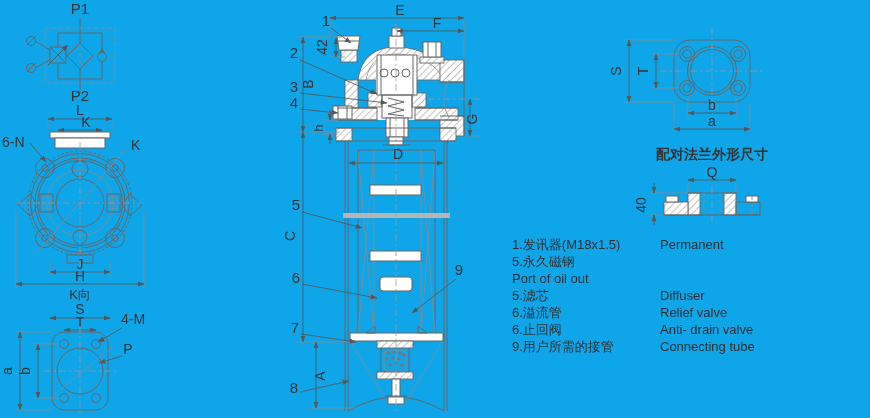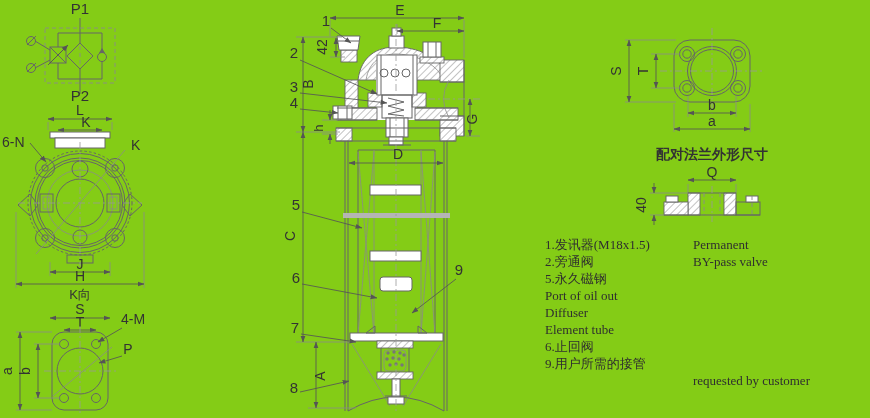--- a/index.html
+++ b/index.html
@@ -1,36 +1,36 @@
 <!DOCTYPE html>
 <html><head>
 <meta charset="utf-8">
 <style>
   html,body{margin:0;padding:0;background:#fff;}
-  .canvas{position:relative;width:870px;height:418px;background:#84cc16;overflow:hidden;
+  .canvas{position:relative;width:870px;height:418px;background:#0ea5e9;overflow:hidden;
           font-family:"Liberation Sans",sans-serif;}
   .canvas svg{position:absolute;left:0;top:0;}
   
   .s{stroke:#666;stroke-width:1;fill:none;}
   .sl{stroke:#8a8a8a;stroke-width:.8;fill:none;}
   .c{stroke:#9a9a9a;stroke-width:.8;fill:none;stroke-dasharray:7 3 2 3;}
   .dsh{stroke:#8a8a8a;stroke-width:.9;fill:none;stroke-dasharray:4 3;}
   .d{stroke:#555;stroke-width:.85;fill:none;}
   .h{fill:url(#hh);stroke:#666;stroke-width:.9;}
   .w{fill:#fff;stroke:#666;stroke-width:1;}
   .wn{fill:#fff;stroke:none;}
   .weld{fill:#b5b5b5;stroke:none;}
   text{fill:#333;font-family:"Liberation Sans",sans-serif;}
   .tx{font-size:14px;}
   .tx13{font-size:13px;}
   .tx15{font-size:15px;}
   .cap{font-size:14px;font-weight:bold;}
   
-  .parts{position:absolute;left:545px;top:236px;font-size:13px;line-height:17px;
-         color:#2f2f2f;white-space:nowrap;font-family:Liberation Serif, serif;}
+  .parts{position:absolute;left:512px;top:236px;font-size:13px;line-height:17px;
+         color:#2f2f2f;white-space:nowrap;}
   .parts .row{display:flex;}
   .parts .zh{width:148px;}
 </style>
 </head>
 <body>
 
 <div class="canvas">
 <svg width="870" height="418" viewBox="0 0 870 418">
   <defs>
     <pattern id="hh" width="5" height="5" patternUnits="userSpaceOnUse" patternTransform="rotate(45)">
@@ -394,39 +394,35 @@
     <text class="tx" x="646" y="205" text-anchor="middle" transform="rotate(-90 646 205)">40</text>
   </g>
 </svg>
 
   <div class="parts">
     <div class="row">
         <span class="zh">1.发讯器(M18x1.5)</span>
         <span class="en">Permanent</span>
       </div>
     <div class="row">
-        <span class="zh">2.旁通阀</span>
-        <span class="en">BY-pass valve</span>
-      </div>
-    <div class="row">
         <span class="zh">5.永久磁钢</span>
       </div>
     <div class="row">
         <span class="en">Port of oil out</span>
       </div>
     <div class="row">
+        <span class="zh">5.滤芯</span>
         <span class="en">Diffuser</span>
       </div>
     <div class="row">
-        <span class="en">Element tube</span>
+        <span class="zh">6.溢流管</span>
+        <span class="en">Relief valve</span>
       </div>
     <div class="row">
         <span class="zh">6.止回阀</span>
+        <span class="en">Anti- drain valve</span>
       </div>
     <div class="row">
         <span class="zh">9.用户所需的接管</span>
-      </div>
-    <div class="row">
-        <span class="zh"></span>
-        <span class="en">requested by customer</span>
+        <span class="en">Connecting tube</span>
       </div>
   </div>
 </div>
 
 </body></html>

